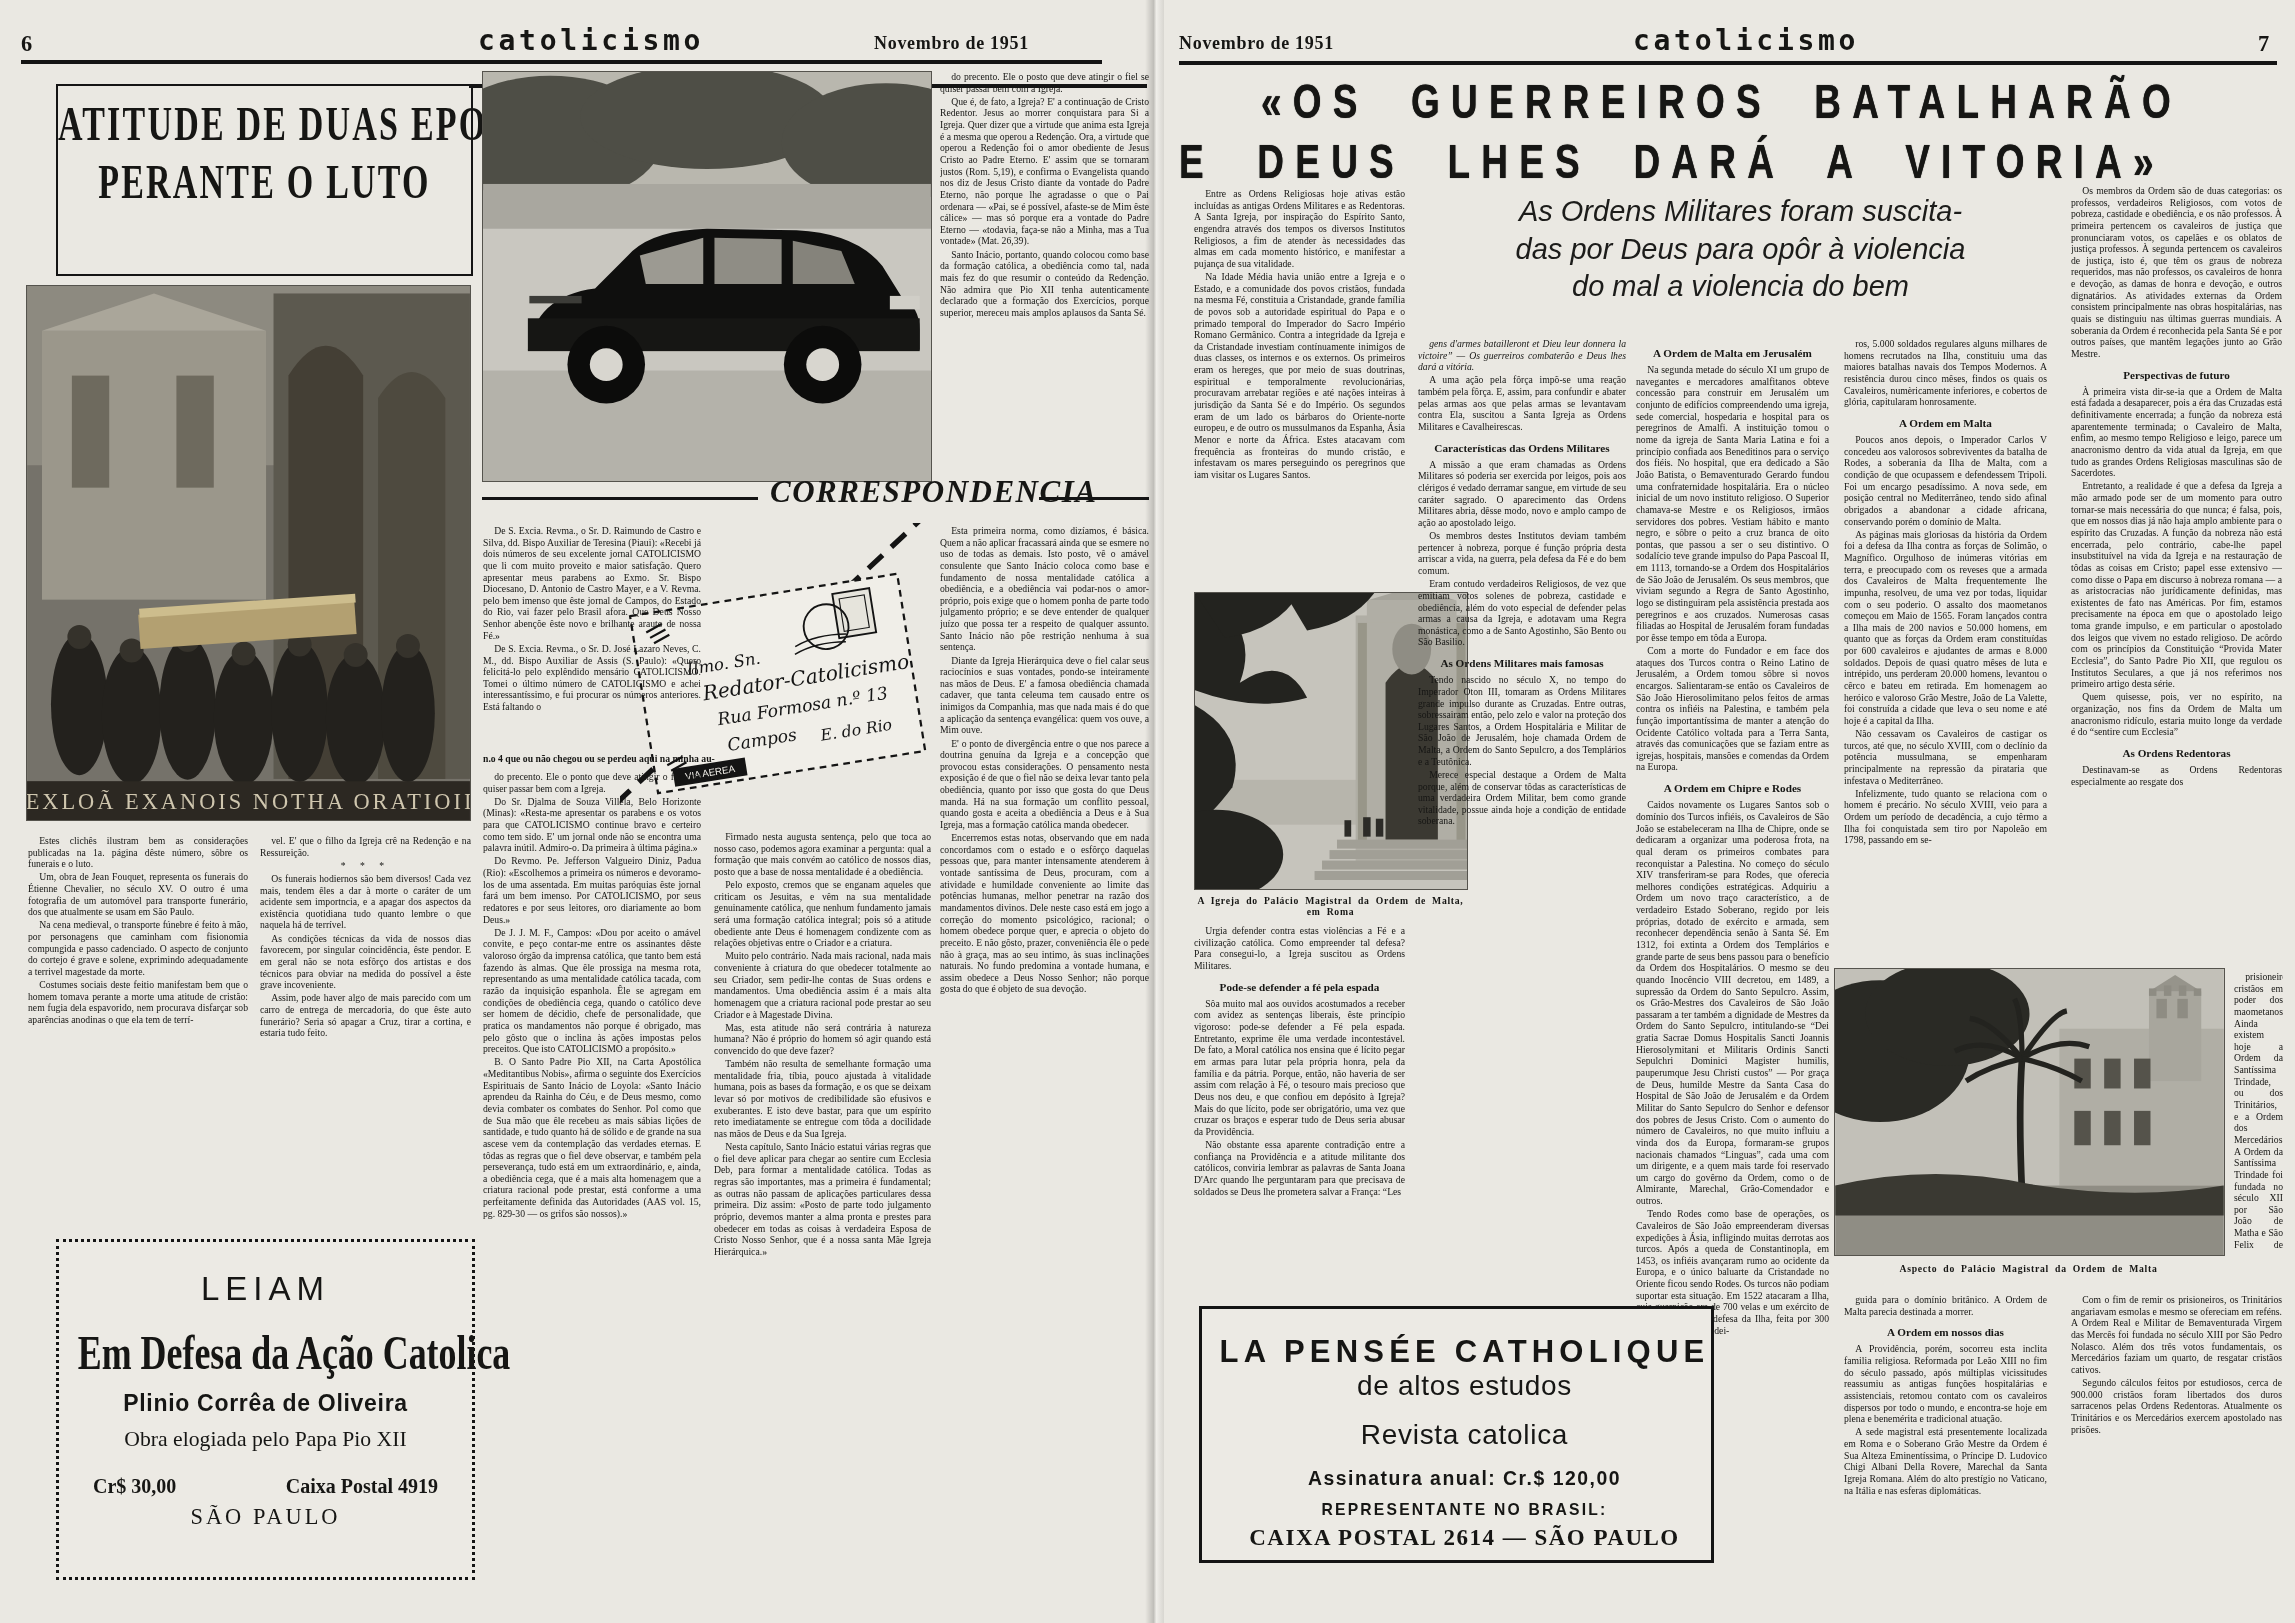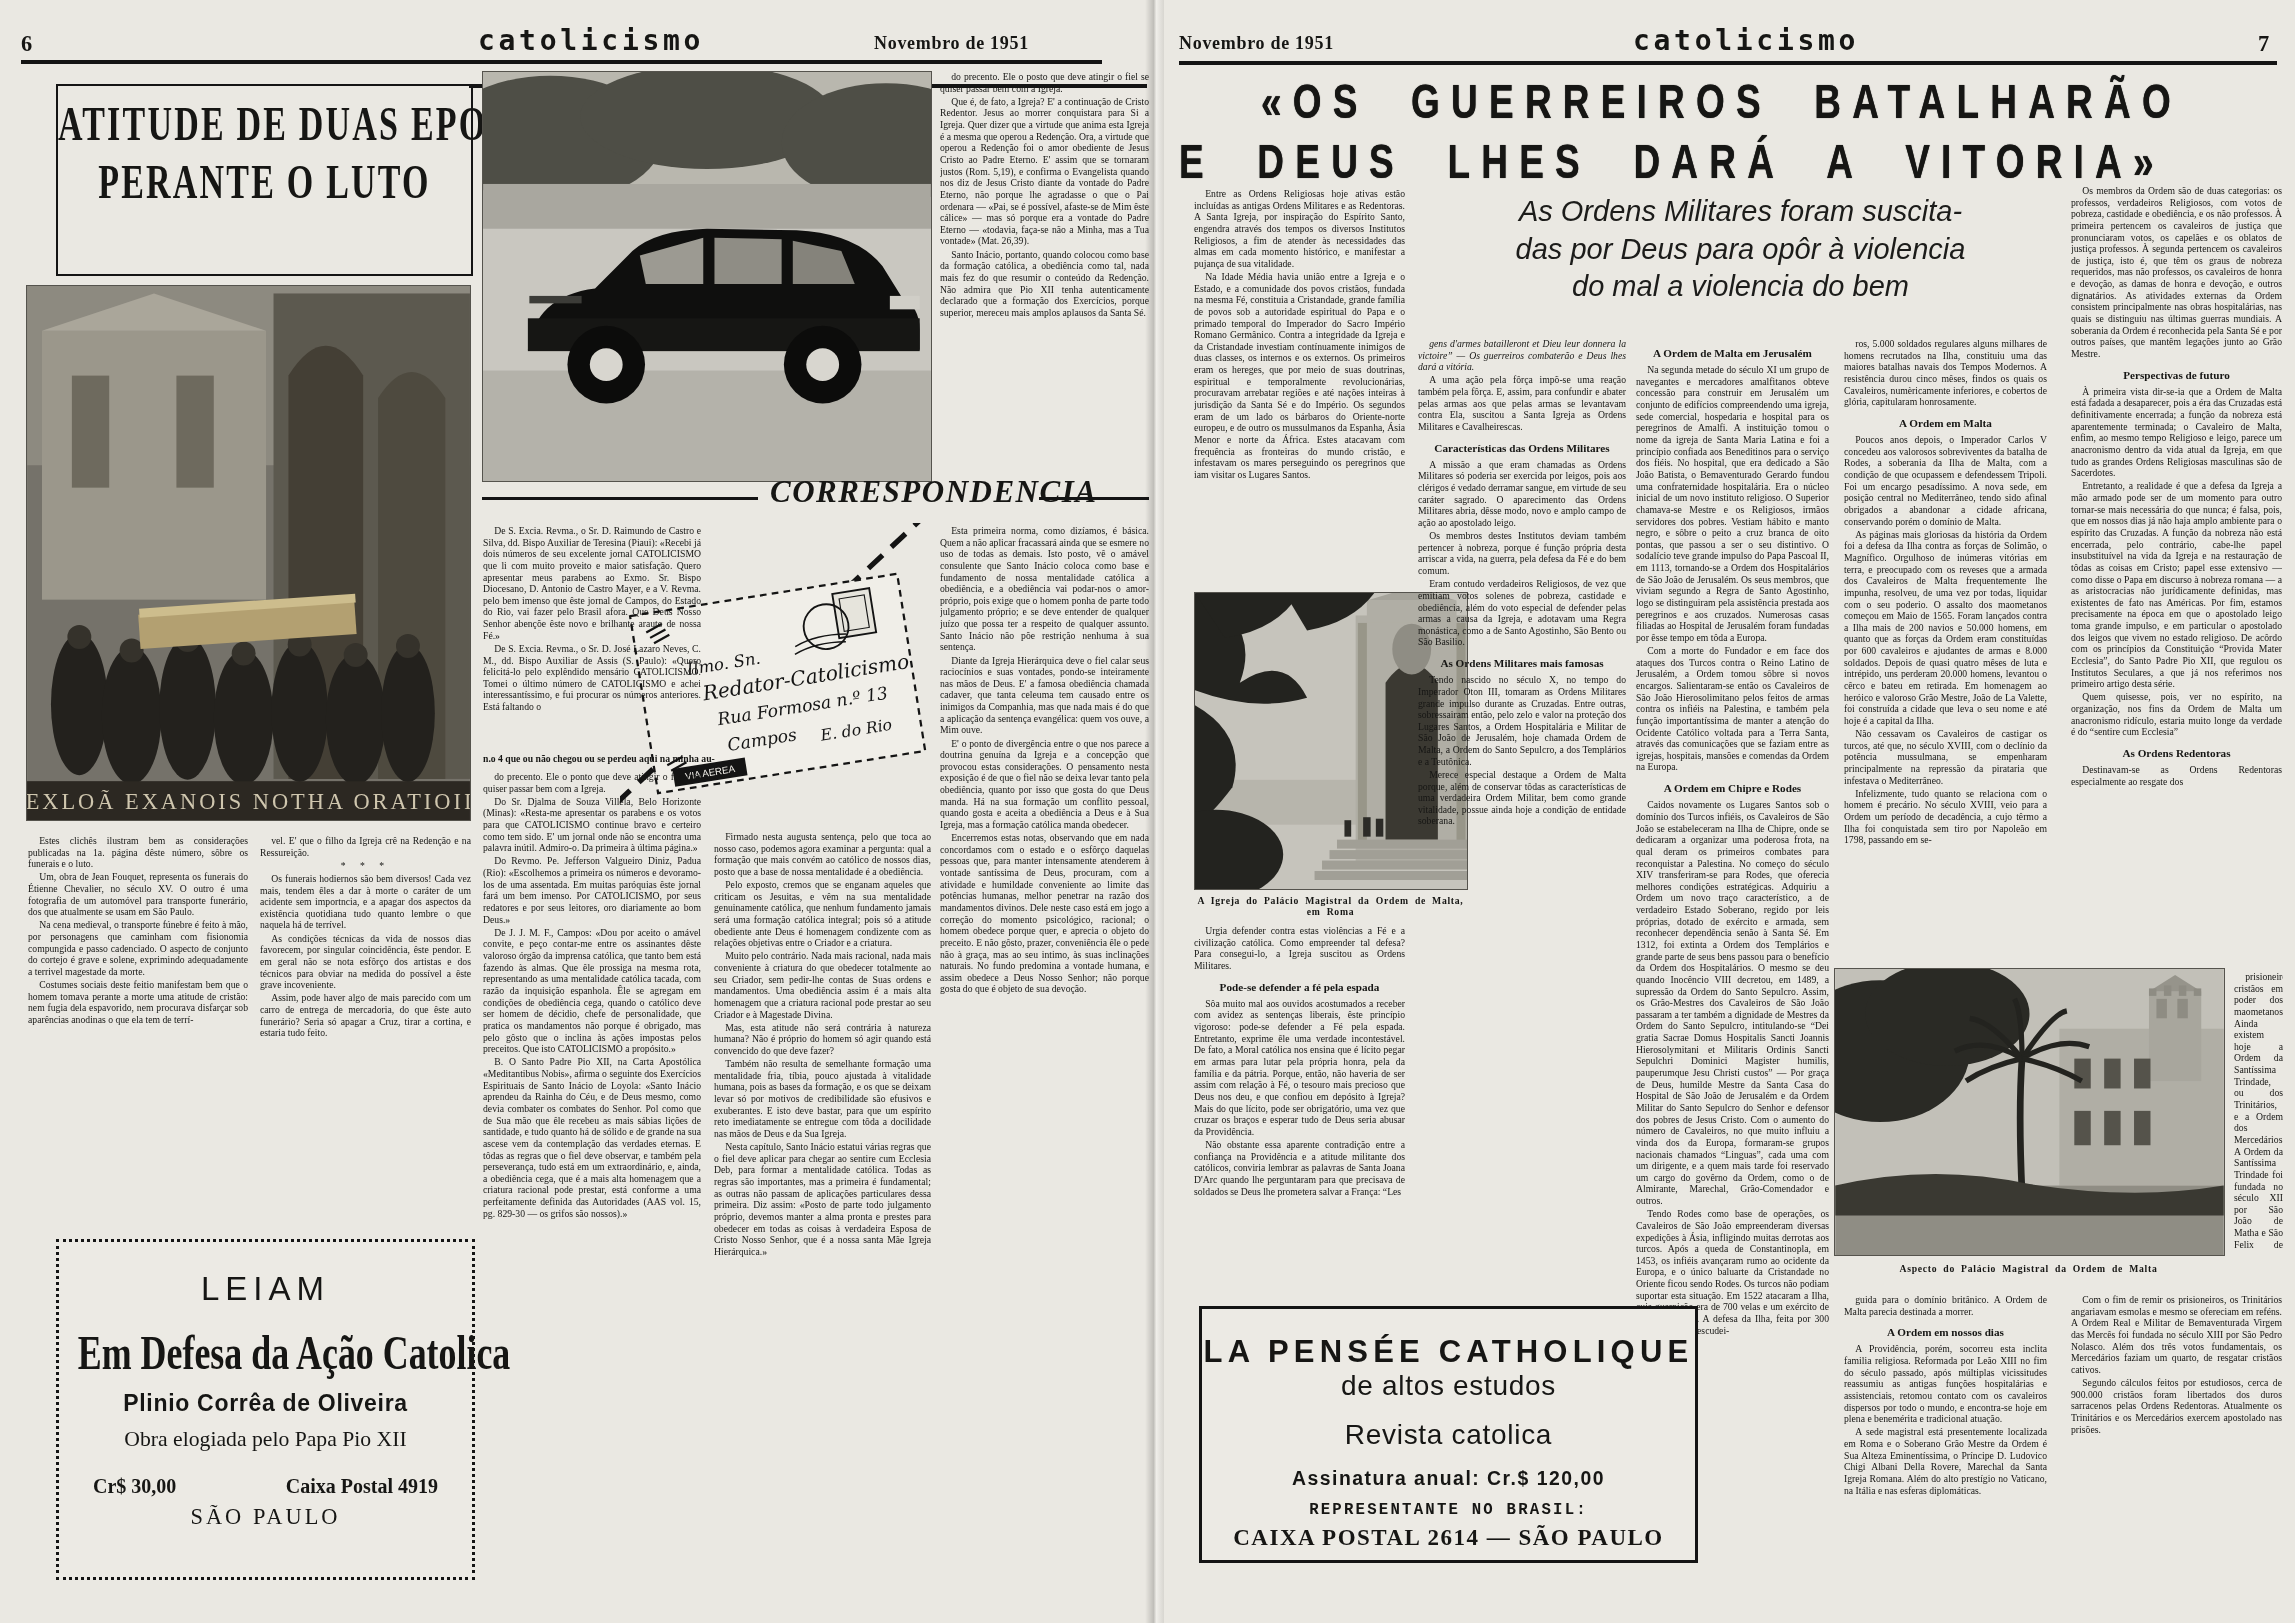--- a/index.html
+++ b/index.html
@@ -35,21 +35,21 @@
             text-shadow:0 0 0.7px #111;}
   .subhead{font:italic 29px/1.3 "Liberation Sans",sans-serif;text-align:center;color:#1c1c1a;}
   
   .leiam{border:3px dotted #141414;background:#eceae4;text-align:center;}
   .leiam .l1{font:33px "Liberation Sans",sans-serif;letter-spacing:6px;}
   .leiam .l2{display:inline-block;font:bold 39px "Liberation Serif",serif;transform:scale(.92,1.25);white-space:nowrap;}
   .leiam .l3{font:bold 23px "Liberation Sans",sans-serif;letter-spacing:0.7px;}
   .leiam .l4{font:21.7px "Liberation Serif",serif;}
   .leiam .row{display:flex;justify-content:space-between;padding:0 34px;font:bold 20px "Liberation Serif",serif;}
   .leiam .l5{font:22.4px "Liberation Serif",serif;letter-spacing:3px;}
-  .pensee{border:3.7px solid #141414;background:#eceae4;text-align:center;}
+  .pensee{border:3.7px solid #141414;background:#eceae4;text-align:center;padding-left:16px;}
   .pensee .p1{font:bold 31px "Liberation Sans",sans-serif;letter-spacing:5.2px;white-space:nowrap;}
   .pensee .p2{font:28px "Liberation Sans",sans-serif;letter-spacing:0.7px;}
   .pensee .p3{font:bold 19.4px "Liberation Sans",sans-serif;letter-spacing:1.5px;}
   .pensee .p4{font:bold 15.7px "Liberation Sans",sans-serif;letter-spacing:2.2px;}
   .pensee .p5{font:bold 23px "Liberation Serif",serif;letter-spacing:1.5px;white-space:nowrap;}
   .photo{border:0.7px solid #55534d;box-shadow:0 0 0 0.7px #c9c7c0 inset;}
 </style>
 </head>
 <body>
 
@@ -376,17 +376,17 @@
   <div class="abs col" style="left:2071px;top:1294px;width:211px;height:305px;">
       <p class="p">Com o fim de remir os prisioneiros, os Trinitários angariavam esmolas e mesmo se ofereciam em reféns. A Ordem Real e Militar de Bemaventurada Virgem das Mercês foi fundada no século XIII por São Pedro Nolasco. Além dos três votos fundamentais, os Mercedários faziam um quarto, de resgatar cristãos cativos.</p>
       <p class="p">Segundo cálculos feitos por estudiosos, cerca de 900.000 cristãos foram libertados dos duros sarracenos pelas Ordens Redentoras. Atualmente os Trinitários e os Mercedários exercem apostolado nas prisões.</p>
     </div>
 
   <div class="abs pensee" style="left:1199px;top:1306px;width:493px;height:251px;">
     <div class="p1" style="margin-top:25.4px;">LA PENSÉE CATHOLIQUE</div>
     <div class="p2">de altos estudos</div>
     <div class="p2" style="margin-top:16.4px;">Revista catolica</div>
     <div class="p3" style="margin-top:16.4px;">Assinatura anual:  Cr.$ 120,00</div>
-    <div class="p4" style="margin-top:10.5px;font-family:Liberation Mono, monospace;">REPRESENTANTE NO BRASIL:</div>
+    <div class="p4" style="margin-top:10.5px;">REPRESENTANTE NO BRASIL:</div>
     <div class="p5" style="margin-top:6px;">CAIXA POSTAL 2614  —  SÃO PAULO</div>
   </div>
 </div>
 
 
 </body></html>

